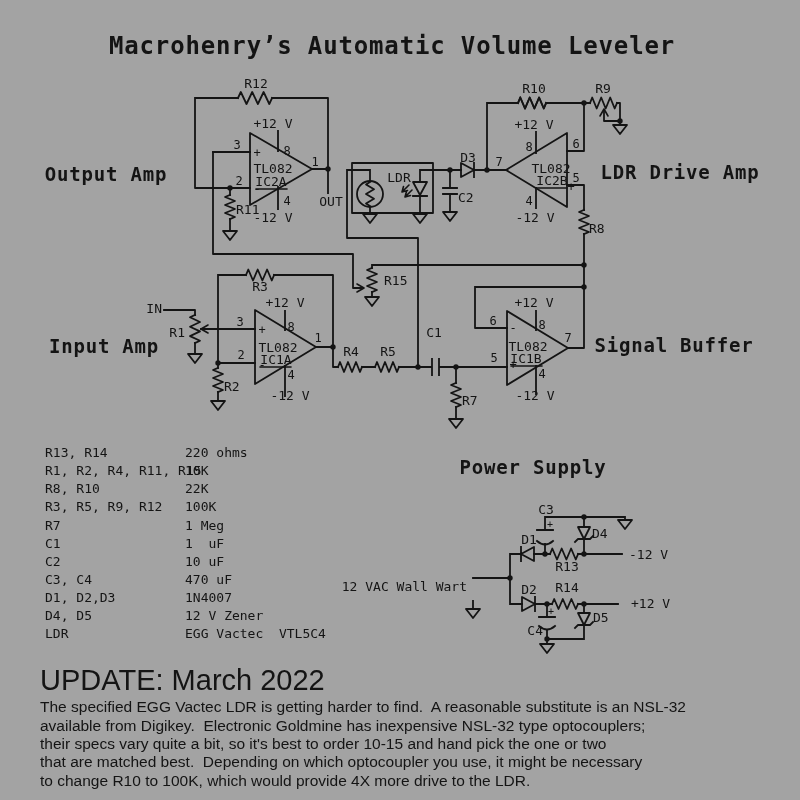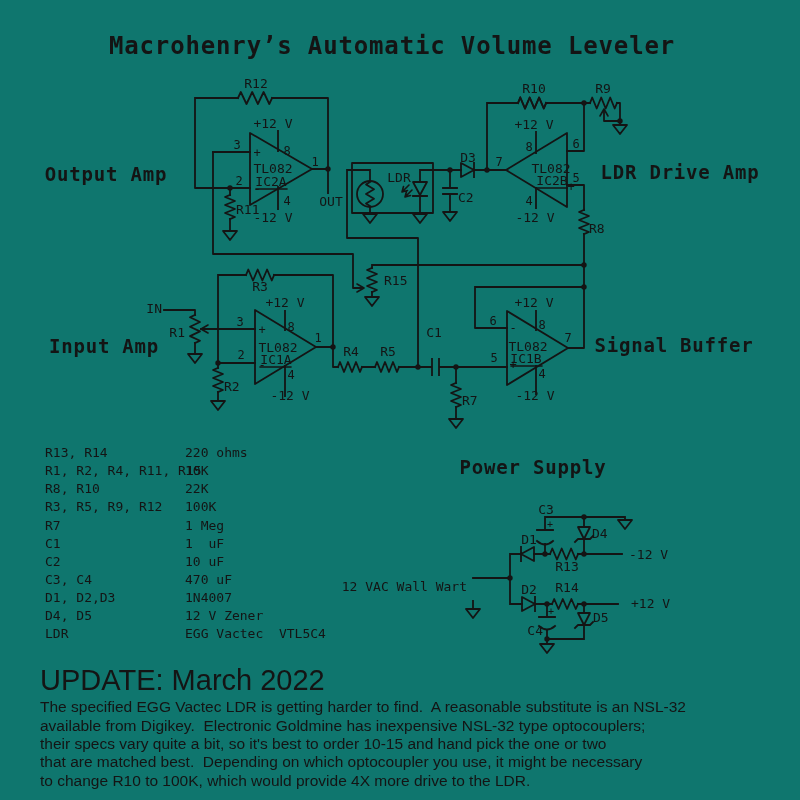--- a/index.html
+++ b/index.html
@@ -1,16 +1,16 @@
 <!DOCTYPE html>
 <html><head>
 <meta charset="utf-8">
 <style>
   html,body{margin:0;padding:0;background:#fff;}
-  #stage{position:relative;width:800px;height:800px;background:#0f766e;overflow:hidden;}
+  #stage{position:relative;width:800px;height:800px;background:#a3a3a3;overflow:hidden;}
   svg{display:block;}
   text{fill:#141414;white-space:pre;}
   .t13{font:13px "DejaVu Sans Mono",monospace;}
   .t12{font:12px "DejaVu Sans Mono",monospace;}
   .t10{font:10px "DejaVu Sans Mono",monospace;}
   .sec{font:bold 19px "DejaVu Sans Mono",monospace;letter-spacing:0.8px;}
   .ttl{font:bold 24px "DejaVu Sans Mono",monospace;letter-spacing:0.85px;}
   .uh{font:29px "Liberation Sans",sans-serif;}
   .ub{font:15.5px "Liberation Sans",sans-serif;}
   .mid{text-anchor:middle;}

